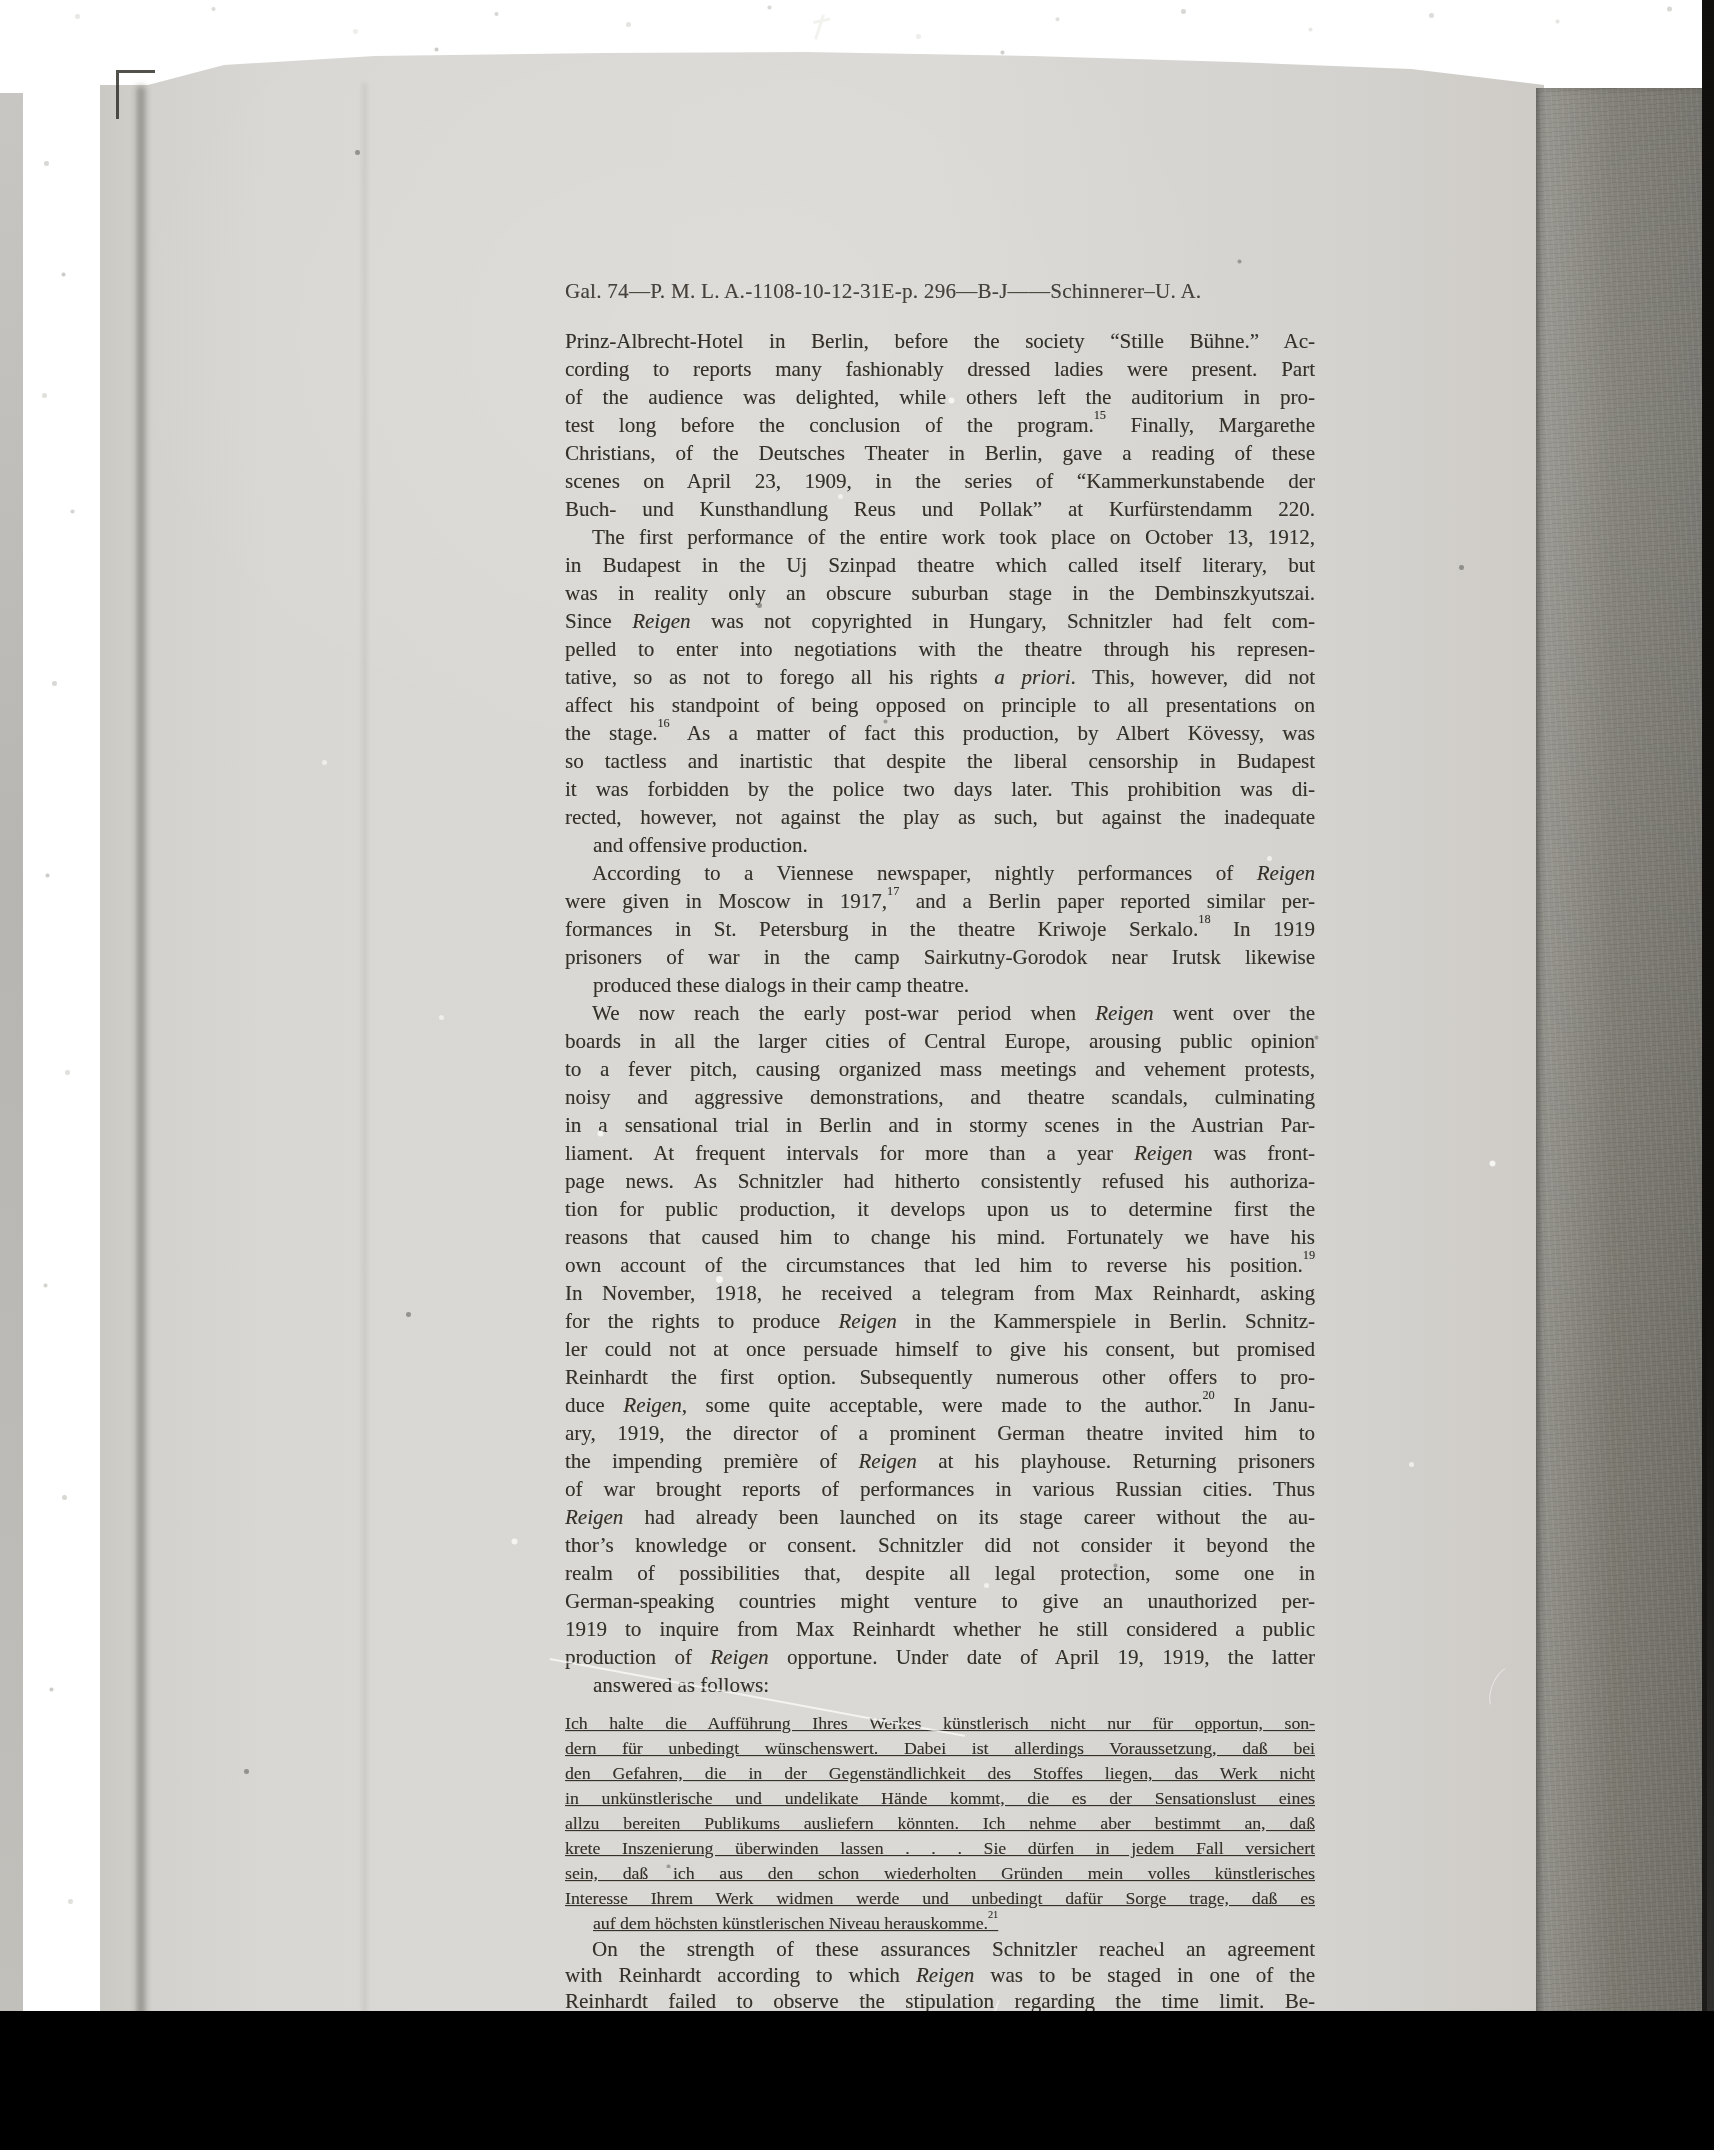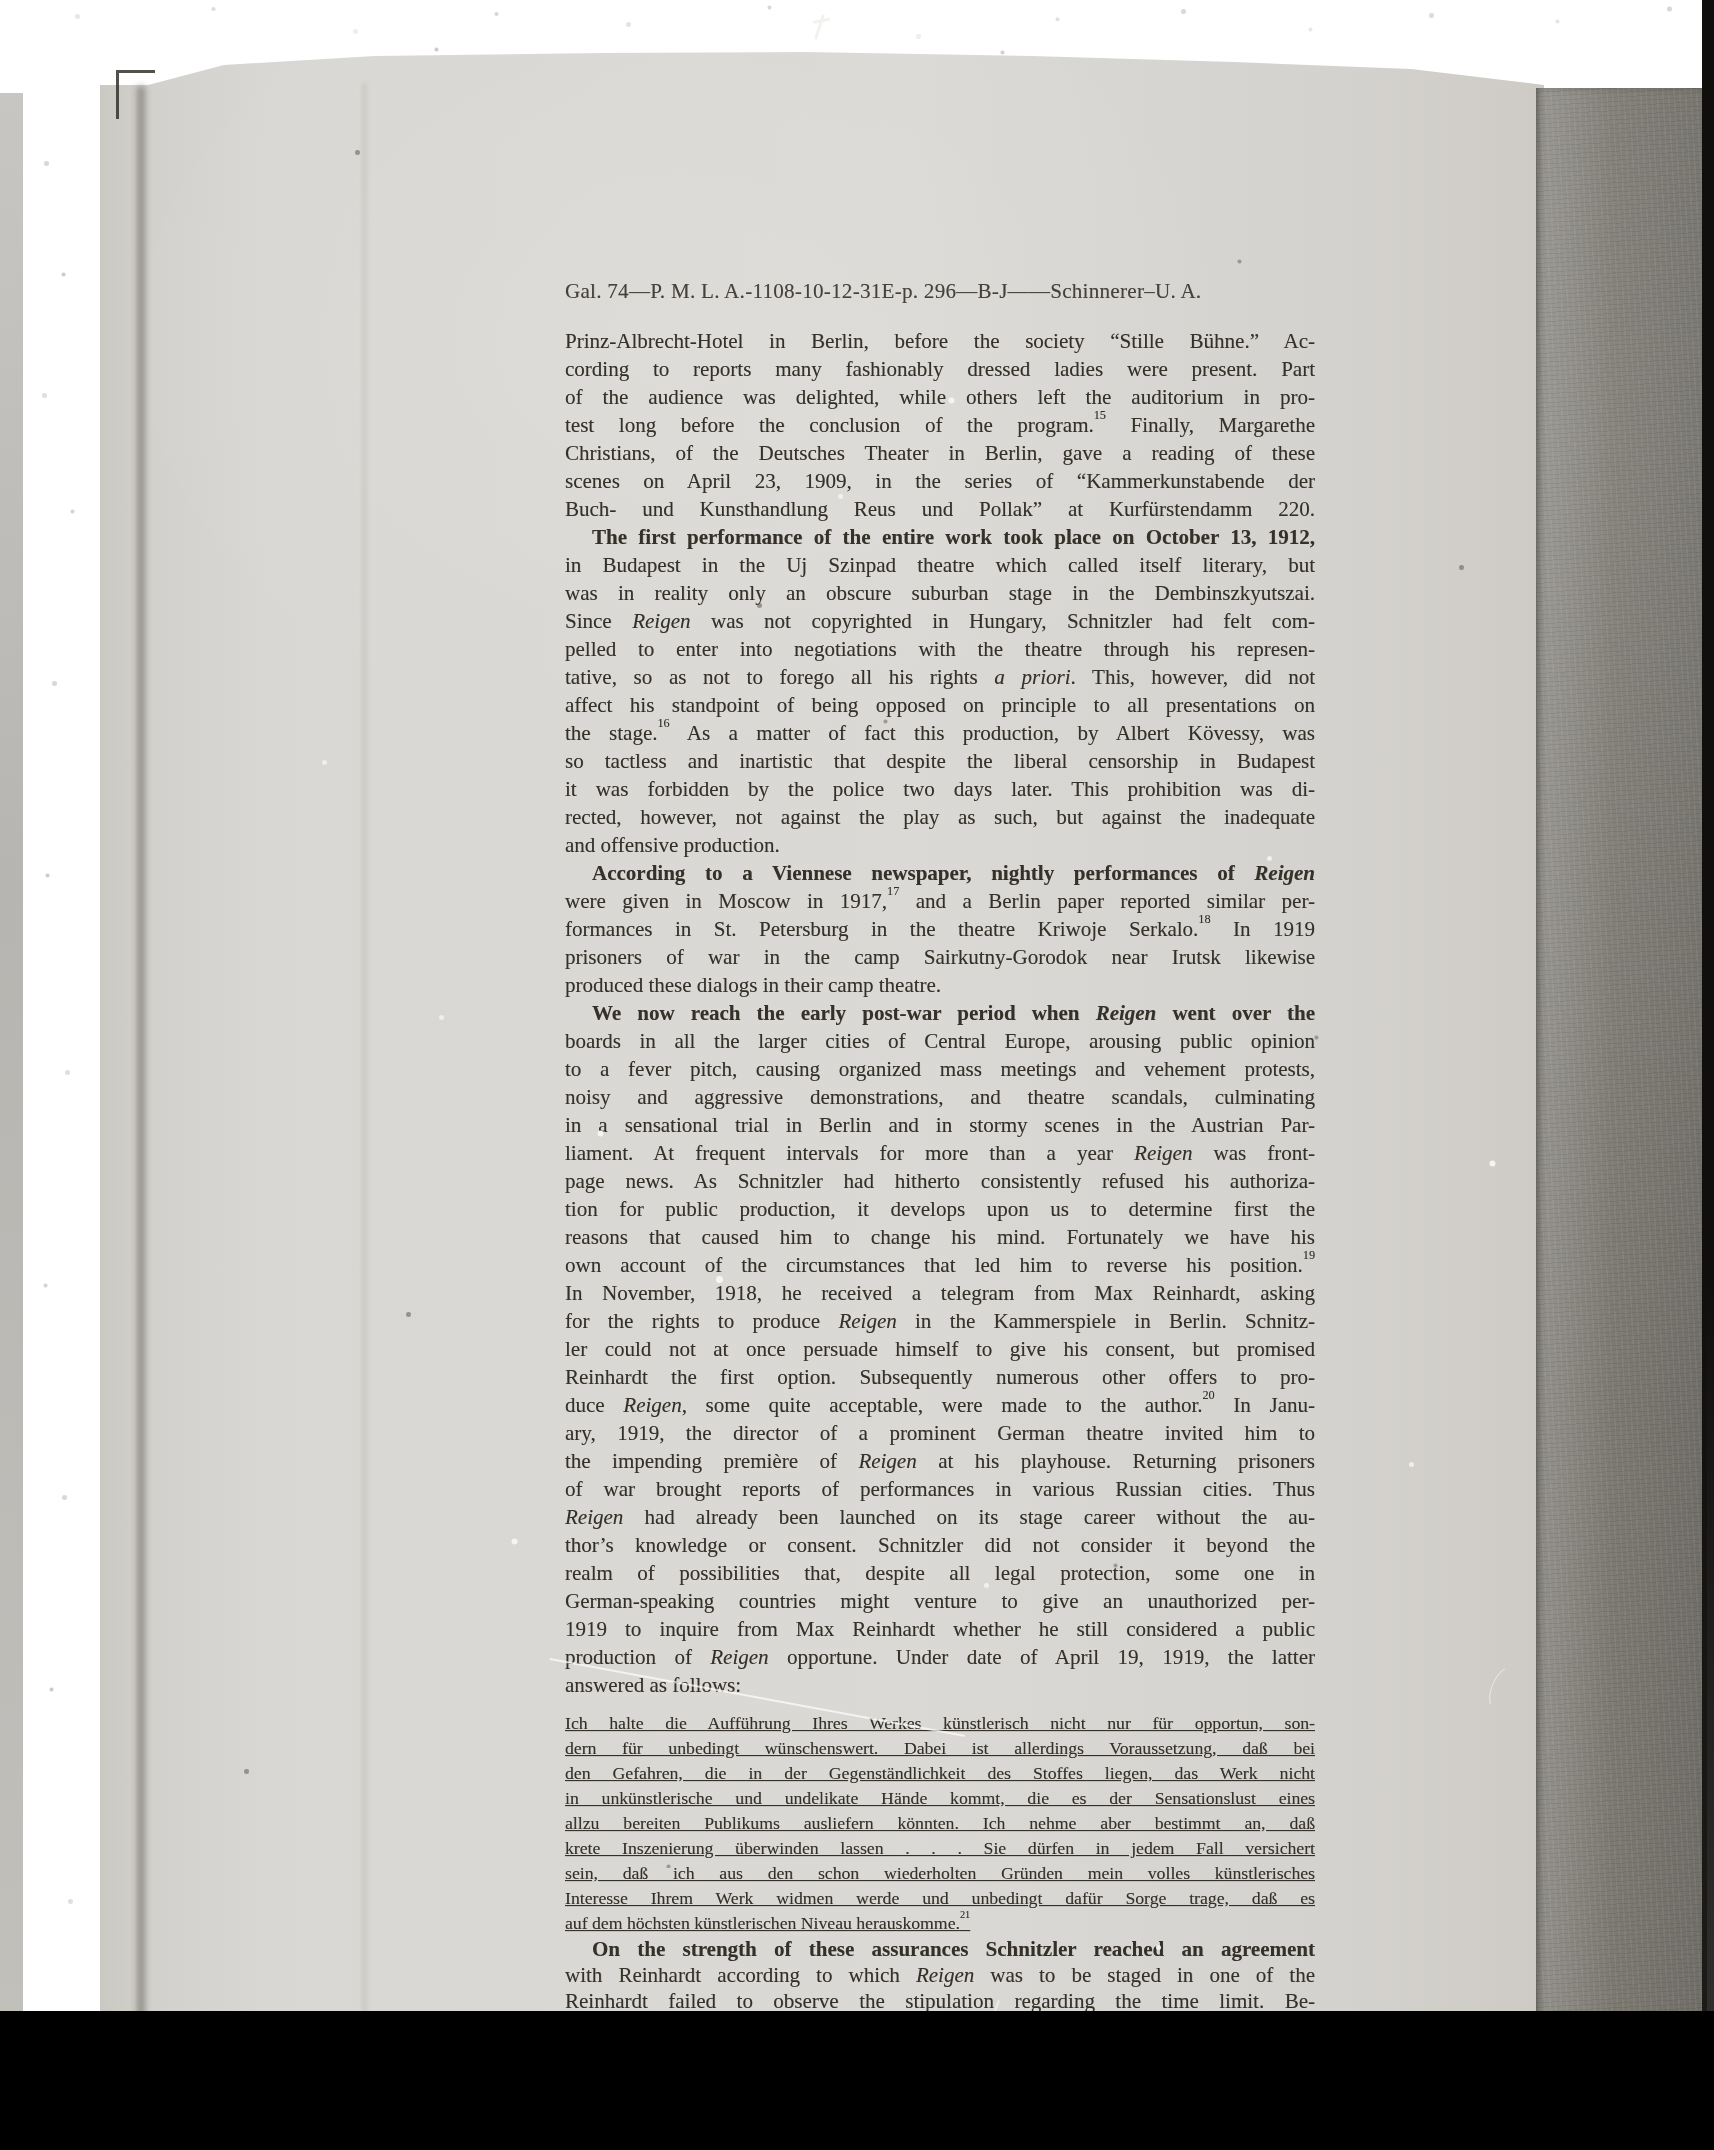--- a/index.html
+++ b/index.html
@@ -41,22 +41,22 @@
   .text-col{position:absolute;left:565px;top:277px;width:750px;color:#343028;
     text-shadow:0.3px 0.4px 0.3px rgba(50,46,40,.35);}
   .hline{font-size:21px;line-height:28px;height:28px;margin-bottom:22px;color:#45413a;
     letter-spacing:0.3px;white-space:nowrap;}
   .para{margin:0;}
   .para.quote{margin-top:12px;}
   .tline{text-align:justify;text-align-last:justify;overflow:hidden;}
   .body .tline{font-size:21px;line-height:28px;height:28px;}
   .quote .tline{font-size:17.7px;line-height:25px;height:25px;text-decoration:underline;}
   .final .tline{font-size:21px;line-height:26px;height:26px;}
-  .tline.nolast{text-align-last:left;}
-  .tline.ind{text-indent:27px;font-weight:bold;}
+  .tline.nolast{text-align-last:left;margin-left:28px;}
+  .tline.ind{text-indent:27px;}
   .tline sup{font-size:58%;line-height:0;position:relative;top:-0.45em;}
   
   .scratch1{position:absolute;left:550px;top:1658px;width:422px;height:1.5px;
     background:rgba(255,255,255,.7);transform:rotate(10.5deg);transform-origin:left top;filter:blur(0.3px);}
   .scratch2{position:absolute;left:998px;top:2000px;width:1.5px;height:152px;
     background:rgba(255,255,255,.5);transform:rotate(20deg);transform-origin:top left;filter:blur(0.3px);}
   .scratch-curl{position:absolute;left:1491px;top:1665px;width:28px;height:48px;border-radius:50%;
     border:1.5px solid transparent;border-left-color:rgba(255,255,255,.55);transform:rotate(22deg);}
   .film-hook{position:absolute;left:818px;top:14px;width:3px;height:26px;background:#f2f2ee;
     transform:rotate(18deg);}

